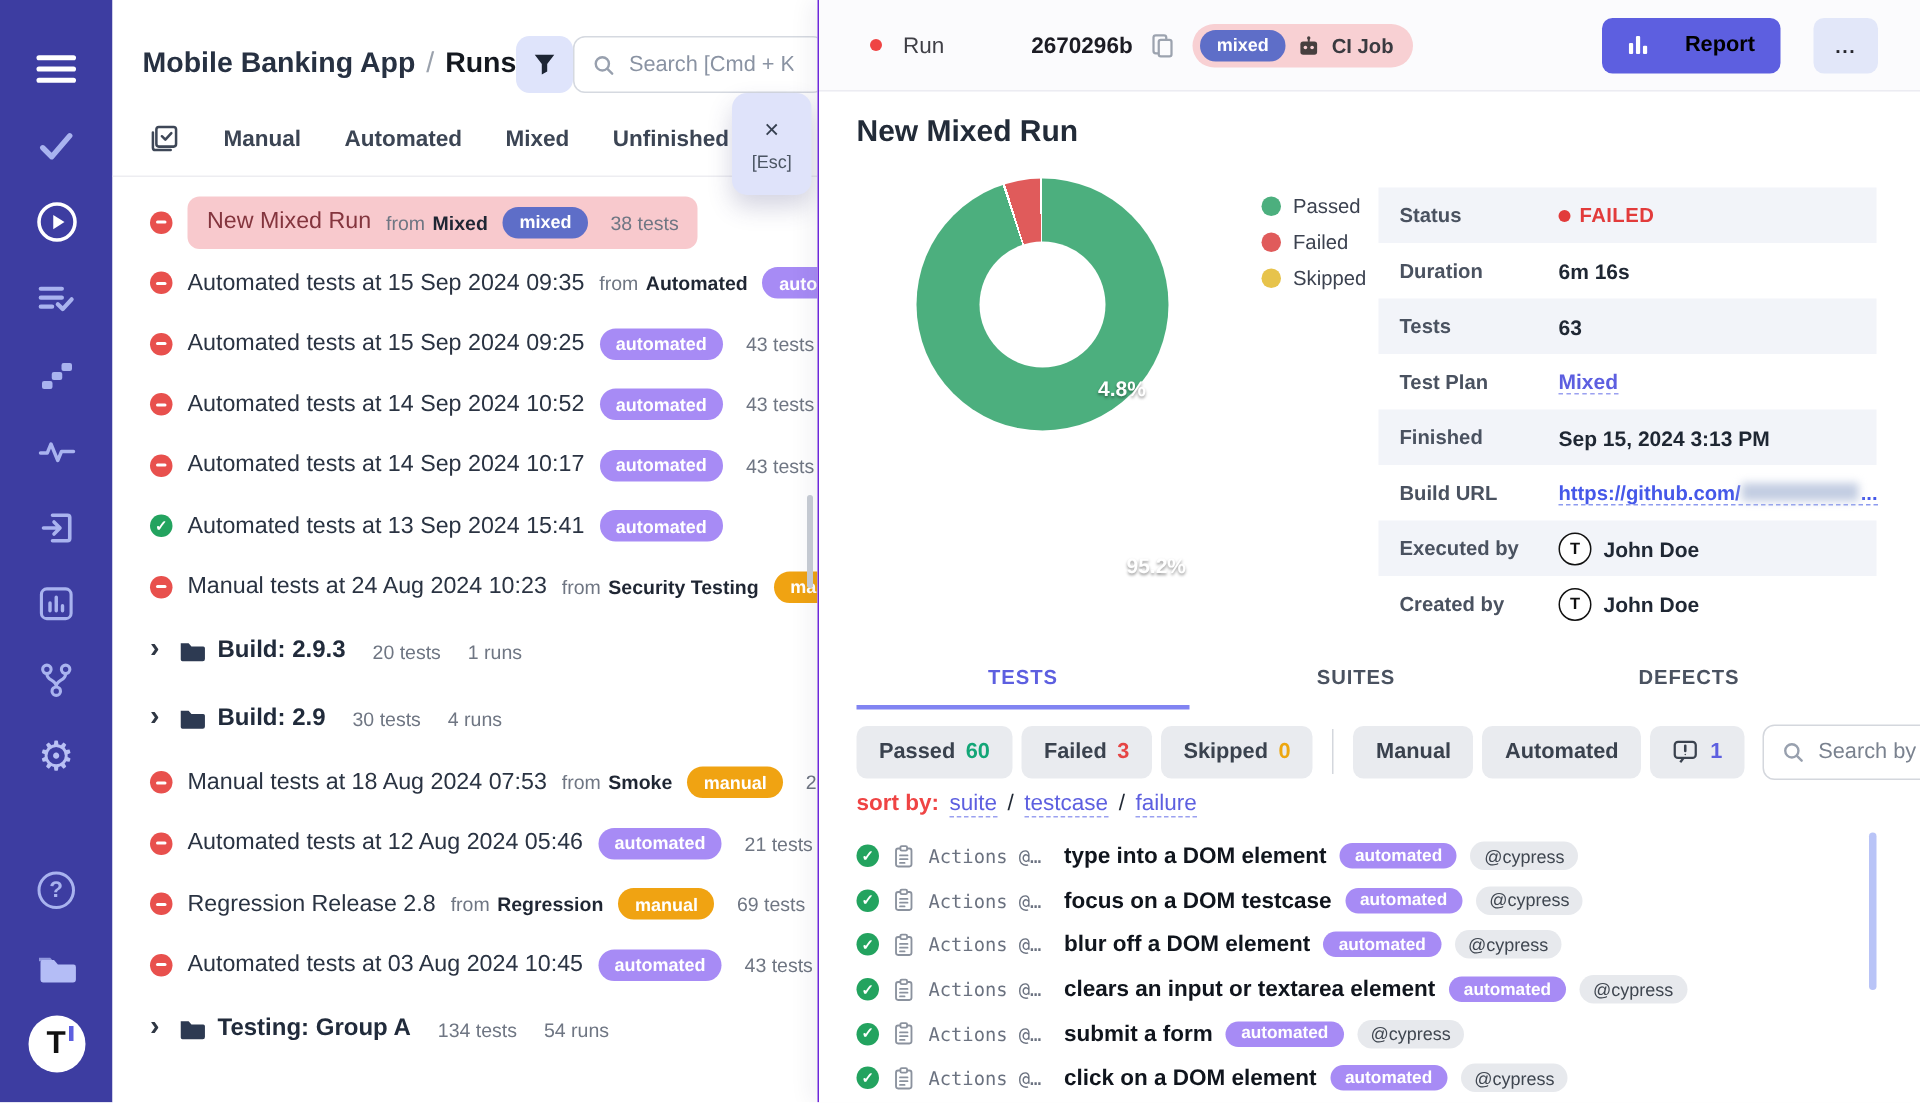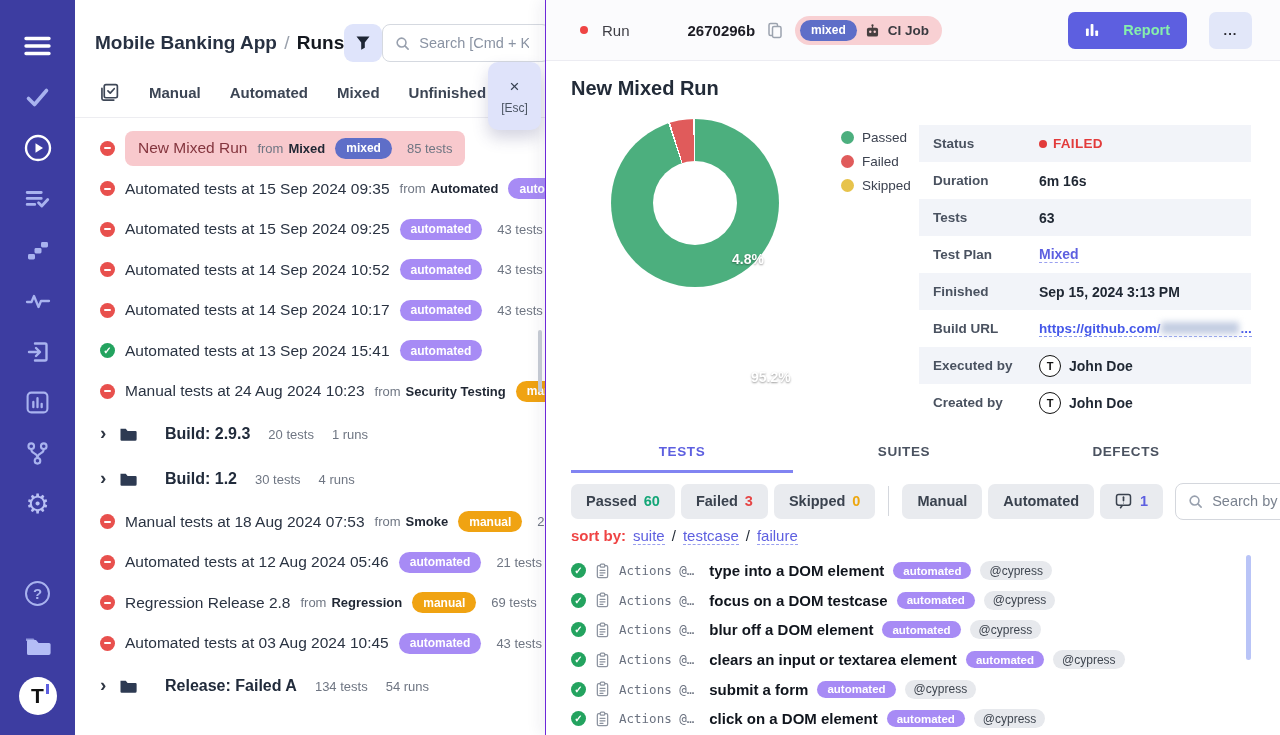--- a/index.html
+++ b/index.html
@@ -57,38 +57,38 @@
   .rtitle { font-size:15.5px; color:#2a3342; }
   .selected .rtitle { color:#84353e; }
   .rfrom { font-size:13px; color:#6f7683; }
   .rfromname { font-size:13px; font-weight:700; color:#1f2633; margin-left:-5px; }
   .badge { font-size:12px; color:#fff; padding:3.5px 11px; border-radius:999px; font-weight:600; }
   .b-mixed { background:#5e6ec8; }
   .b-automated { background:#a78bf5; }
   .b-manual { background:#f0a312; }
   .rtests { font-size:13px; color:#6f7683; margin-left:5px; }
   .chev { font-size:19px; color:#2f3744; font-weight:700; width:11px; line-height:1; margin-top:-3px; }
-  .fname { font-size:16px; font-weight:600; color:#212b3b; margin-left:20px; }
+  .fname { font-size:16px; font-weight:600; color:#212b3b; margin-left:0; }
   .fmeta { font-size:13px; color:#6f7683; margin-left:10px; }
   .lp-scrollthumb { position:absolute; left:463px; top:330px; width:4px; height:62px; background:#c9ced6; border-radius:2px; }
 
   
   .rightpanel { position:absolute; left:545px; top:0; width:735px; height:735px; background:#fff;
     border-left:1px solid #6d28d9; box-shadow:-6px 0 14px rgba(30,30,60,.06); overflow:hidden; }
   .rp-header { height:61px; display:flex; align-items:center; gap:10px; padding:0 28px 0 34px;
     border-bottom:1px solid #ececf2; background:#fbfbfd; }
   .run-dot { width:8px; height:8px; border-radius:50%; background:#ef4444; flex:none; }
   .run-label { font-size:15px; color:#3f3f46; margin-left:4px; }
   .run-id { font-size:15px; font-weight:700; color:#1c1c24;margin-left:48px; }
   .copy-btn { display:flex; align-items:center; cursor:pointer; margin:0 2px; }
   .ci-pill { display:flex; align-items:center; gap:8px; background:#f8d0d3; border-radius:999px;
     padding:4px 13px 4px 5px; cursor:pointer; }
   .ci-label { font-size:13.5px; color:#3a3a40; font-weight:600; }
   .rp-spacer { flex:1; }
-  .report-btn { background:#5d5fe0; color:#86efac; border:none; border-radius:7px; height:37px; padding:0 17px;
+  .report-btn { background:#5d5fe0; color:#000000; border:none; border-radius:7px; height:37px; padding:0 17px;
     display:flex; align-items:center; gap:23px; font-size:14.5px; font-weight:700; cursor:pointer;
     font-family:"Liberation Sans",sans-serif; }
   .more-btn { background:#e2e7f9; border:none; border-radius:7px; height:37px; width:43px; margin-left:12px;
     display:flex; align-items:center; justify-content:center; color:#27272e; font-weight:800;
     font-size:13px; letter-spacing:1px; cursor:pointer; }
   .rp-title { position:absolute; left:25px; top:77px; font-size:20px; font-weight:700; color:#222b38; }
 
   .donut { position:absolute; left:65px; top:119px; width:168px; height:168px; border-radius:50%; }
   .donut::after { content:''; position:absolute; inset:42px; background:#fff; border-radius:50%; }
   .donut-label { position:absolute; color:#fff; font-weight:700; font-size:14px;
@@ -269,21 +269,21 @@
     </div>
 
     <div class="runs-list" id="runs-list">
         <div class="run-row">
           <span class="sticon fail"></span>
           <span class="run-inner selected">
             <span class="rtitle">New Mixed Run</span>
             <span class="rfrom">from</span>
             <span class="rfromname">Mixed</span>
             <span class="badge b-mixed">mixed</span>
-            <span class="rtests">85 tests</span>
+            <span class="rtests">38 tests</span>
           </span>
         </div>
         <div class="run-row">
           <span class="sticon fail"></span>
           <span class="run-inner">
             <span class="rtitle">Automated tests at 15 Sep 2024 09:35</span>
             <span class="rfrom">from</span>
             <span class="rfromname">Automated</span>
             <span class="badge b-automated">automated</span>
           </span>
@@ -339,21 +339,21 @@
           <span class="fmeta">20 tests</span>
           <span class="fmeta">1 runs</span>
         </div>
         <div class="run-row folder-row">
           <span class="chev">›</span>
           <span style="display: flex;">
             <svg width="18" height="16" viewBox="0 0 24 20" fill="#2d3a52">
               <path d="M2 3h7l2.5 3H22a1.5 1.5 0 0 1 1.5 1.5V17a2 2 0 0 1-2 2H3.5A1.5 1.5 0 0 1 2 17.5z"></path>
             </svg>
           </span>
-          <span class="fname">Build: 1.2</span>
+          <span class="fname">Build: 2.9</span>
           <span class="fmeta">30 tests</span>
           <span class="fmeta">4 runs</span>
         </div>
         <div class="run-row">
           <span class="sticon fail"></span>
           <span class="run-inner">
             <span class="rtitle">Manual tests at 18 Aug 2024 07:53</span>
             <span class="rfrom">from</span>
             <span class="rfromname">Smoke</span>
             <span class="badge b-manual">manual</span>
@@ -386,21 +386,21 @@
             <span class="rtests">43 tests</span>
           </span>
         </div>
         <div class="run-row folder-row">
           <span class="chev">›</span>
           <span style="display: flex;">
             <svg width="18" height="16" viewBox="0 0 24 20" fill="#2d3a52">
               <path d="M2 3h7l2.5 3H22a1.5 1.5 0 0 1 1.5 1.5V17a2 2 0 0 1-2 2H3.5A1.5 1.5 0 0 1 2 17.5z"></path>
             </svg>
           </span>
-          <span class="fname">Release: Failed A</span>
+          <span class="fname">Testing: Group A</span>
           <span class="fmeta">134 tests</span>
           <span class="fmeta">54 runs</span>
         </div>
       </div>
     <div class="lp-scrollthumb"></div>
   </section>
 
   <section class="rightpanel">
     <div class="rp-header">
       <span class="run-dot"></span>

